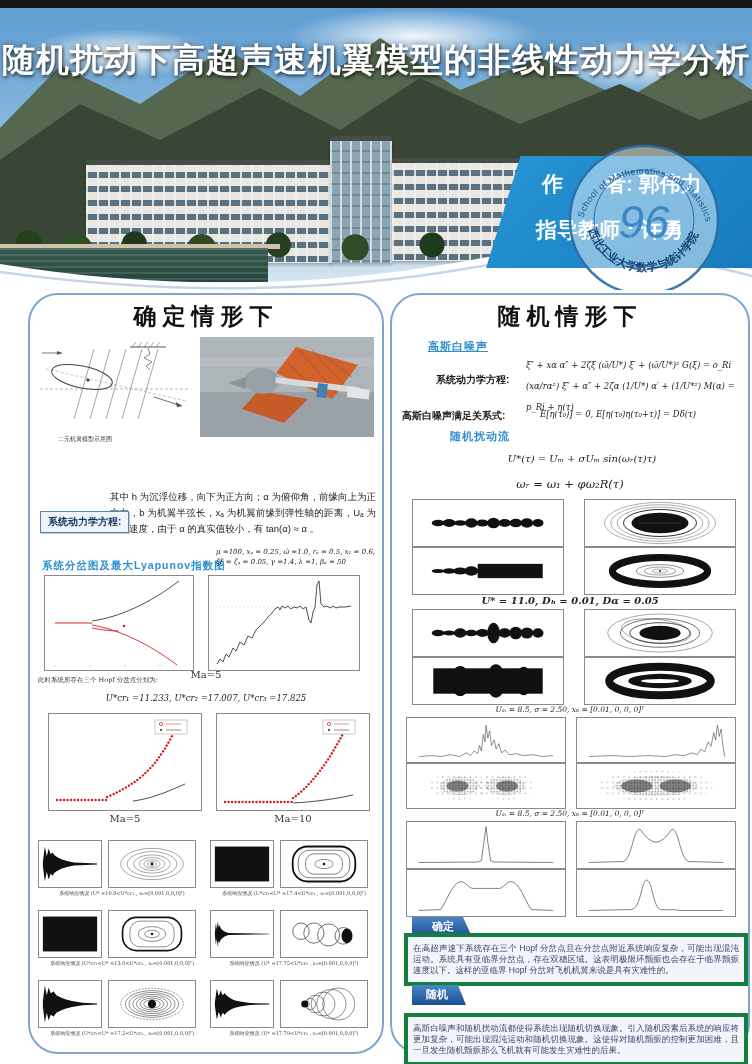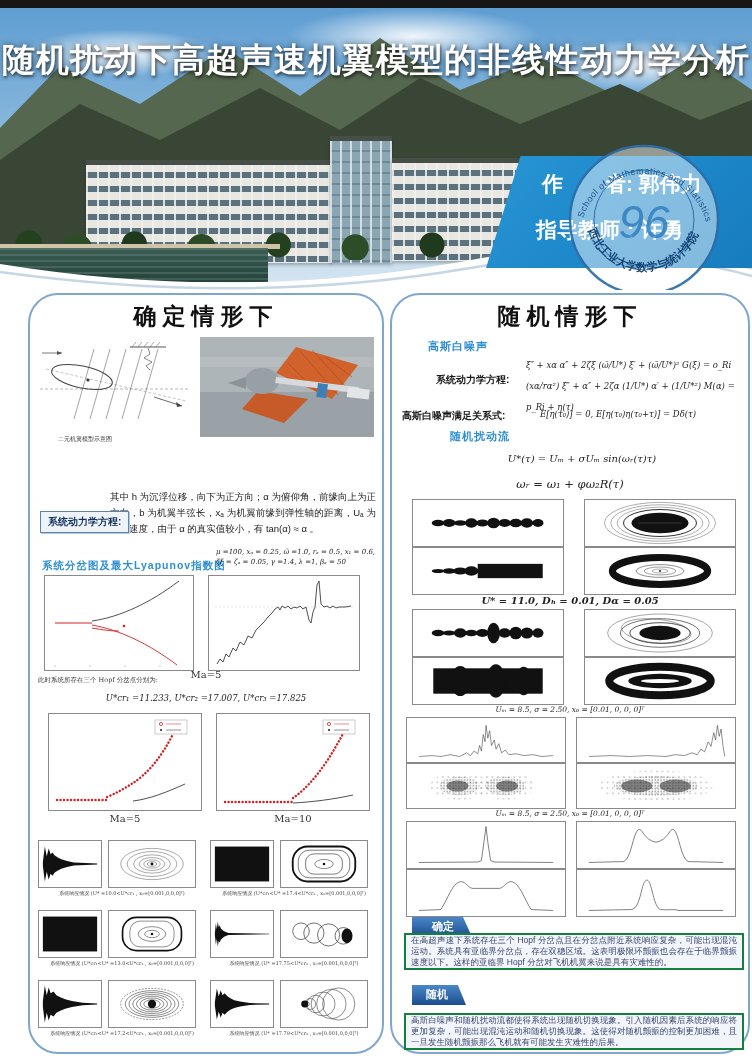--- a/index.html
+++ b/index.html
@@ -62,22 +62,22 @@
   .dotline{stroke:#d32222;fill:none;stroke-width:2.4;stroke-dasharray:.1 3.4;stroke-linecap:round;}
   .thinred{stroke:#d32222;fill:none;stroke-width:.9;}
   .thinblk{stroke:#222;fill:none;stroke-width:.8;}
   .pair-cell{position:absolute;width:168px;}
   .pair-figs{display:flex;gap:6px;align-items:flex-start;}
   .pair-cap{font-size:5px;color:#444;margin-top:2px;text-align:center;
     font-family:"DejaVu Serif","Liberation Serif",serif;}
   .tab{position:absolute;background:linear-gradient(180deg,#4a86c8,#1b4e8e);color:#fff;
     font-weight:bold;font-size:11px;padding:2px 18px 3px 14px;
     clip-path:polygon(0 0,85% 0,100% 100%,0 100%);}
-  .cbox{position:absolute;border:2px solid #15803d;background:#f2f6fb;color:#3c4470;
-    font-size:8.5px;line-height:11px;padding:0 5px;text-align:justify;}
+  .cbox{position:absolute;border:4px solid #15803d;background:#f2f6fb;color:#3c4470;
+    font-size:8.5px;line-height:11px;padding:6px 5px;text-align:justify;}
   .ctr{text-align:center;}
 </style>
 </head>
 <body>
 
 <svg width="0" height="0" style="position:absolute" aria-hidden="true">
   <defs>
     <pattern id="dots" patternUnits="userSpaceOnUse" width="3.2" height="3.2">
       <circle cx="1.2" cy="1.2" r="0.6" fill="#1c1c1c"></circle>
     </pattern>
@@ -342,21 +342,21 @@
           <circle cx="20" cy="25" r="3.8" fill="#111"></circle>
         </svg>
       </div>
       <div class="pair-cap">系统响应情况 (U* =17.79&lt;U*cr₃ , x₀=[0.001,0,0,0]ᵀ)</div>
     </div>
   </section>
 
   <section class="card" id="card-right">
     <h2 class="card-title">随机情形下</h2>
 
-    <div class="abs bluelab" style="left:36px;top:44px;">高斯白噪声</div>
+    <div class="abs bluelab" style="left:36px;top:44px;text-decoration:underline;">高斯白噪声</div>
     <div class="abs boldlab" style="left:44px;top:78px;">系统动力学方程:</div>
     <div class="abs" style="left:134px;top:60px;width:218px;">
       <div class="eq" style="font-size:8.5px;line-height:21px;">ξ″ + xα α″ + 2ζξ (ω̄/U*) ξ′ + (ω̄/U*)² G(ξ) = o_Ri</div>
       <div class="eq" style="font-size:8.5px;line-height:21px;">(xα/rα²) ξ″ + α″ + 2ζα (1/U*) α′ + (1/U*²) M(α) = p_Ri + η(τ)</div>
     </div>
     <div class="abs boldlab" style="left:10px;top:114px;">高斯白噪声满足关系式:</div>
     <div class="abs eq" style="left:148px;top:114px;font-size:8.5px;">E[η(τ₀)] = 0, E[η(τ₀)η(τ₀+τ)] = Dδ(τ)</div>
     <div class="abs bluelab" style="left:36px;top:134px;margin-left:22px;">随机扰动流</div>
     <div class="abs eq ctr" style="left:12px;top:158px;width:100%;font-size:10px;">U*(τ) = Uₘ + σUₘ sin(ωᵣ(τ)τ)</div>
     <div class="abs eq ctr" style="left:0;top:182px;width:100%;font-size:11.5px;">ωᵣ = ω₁ + φω₂R(τ)</div>

